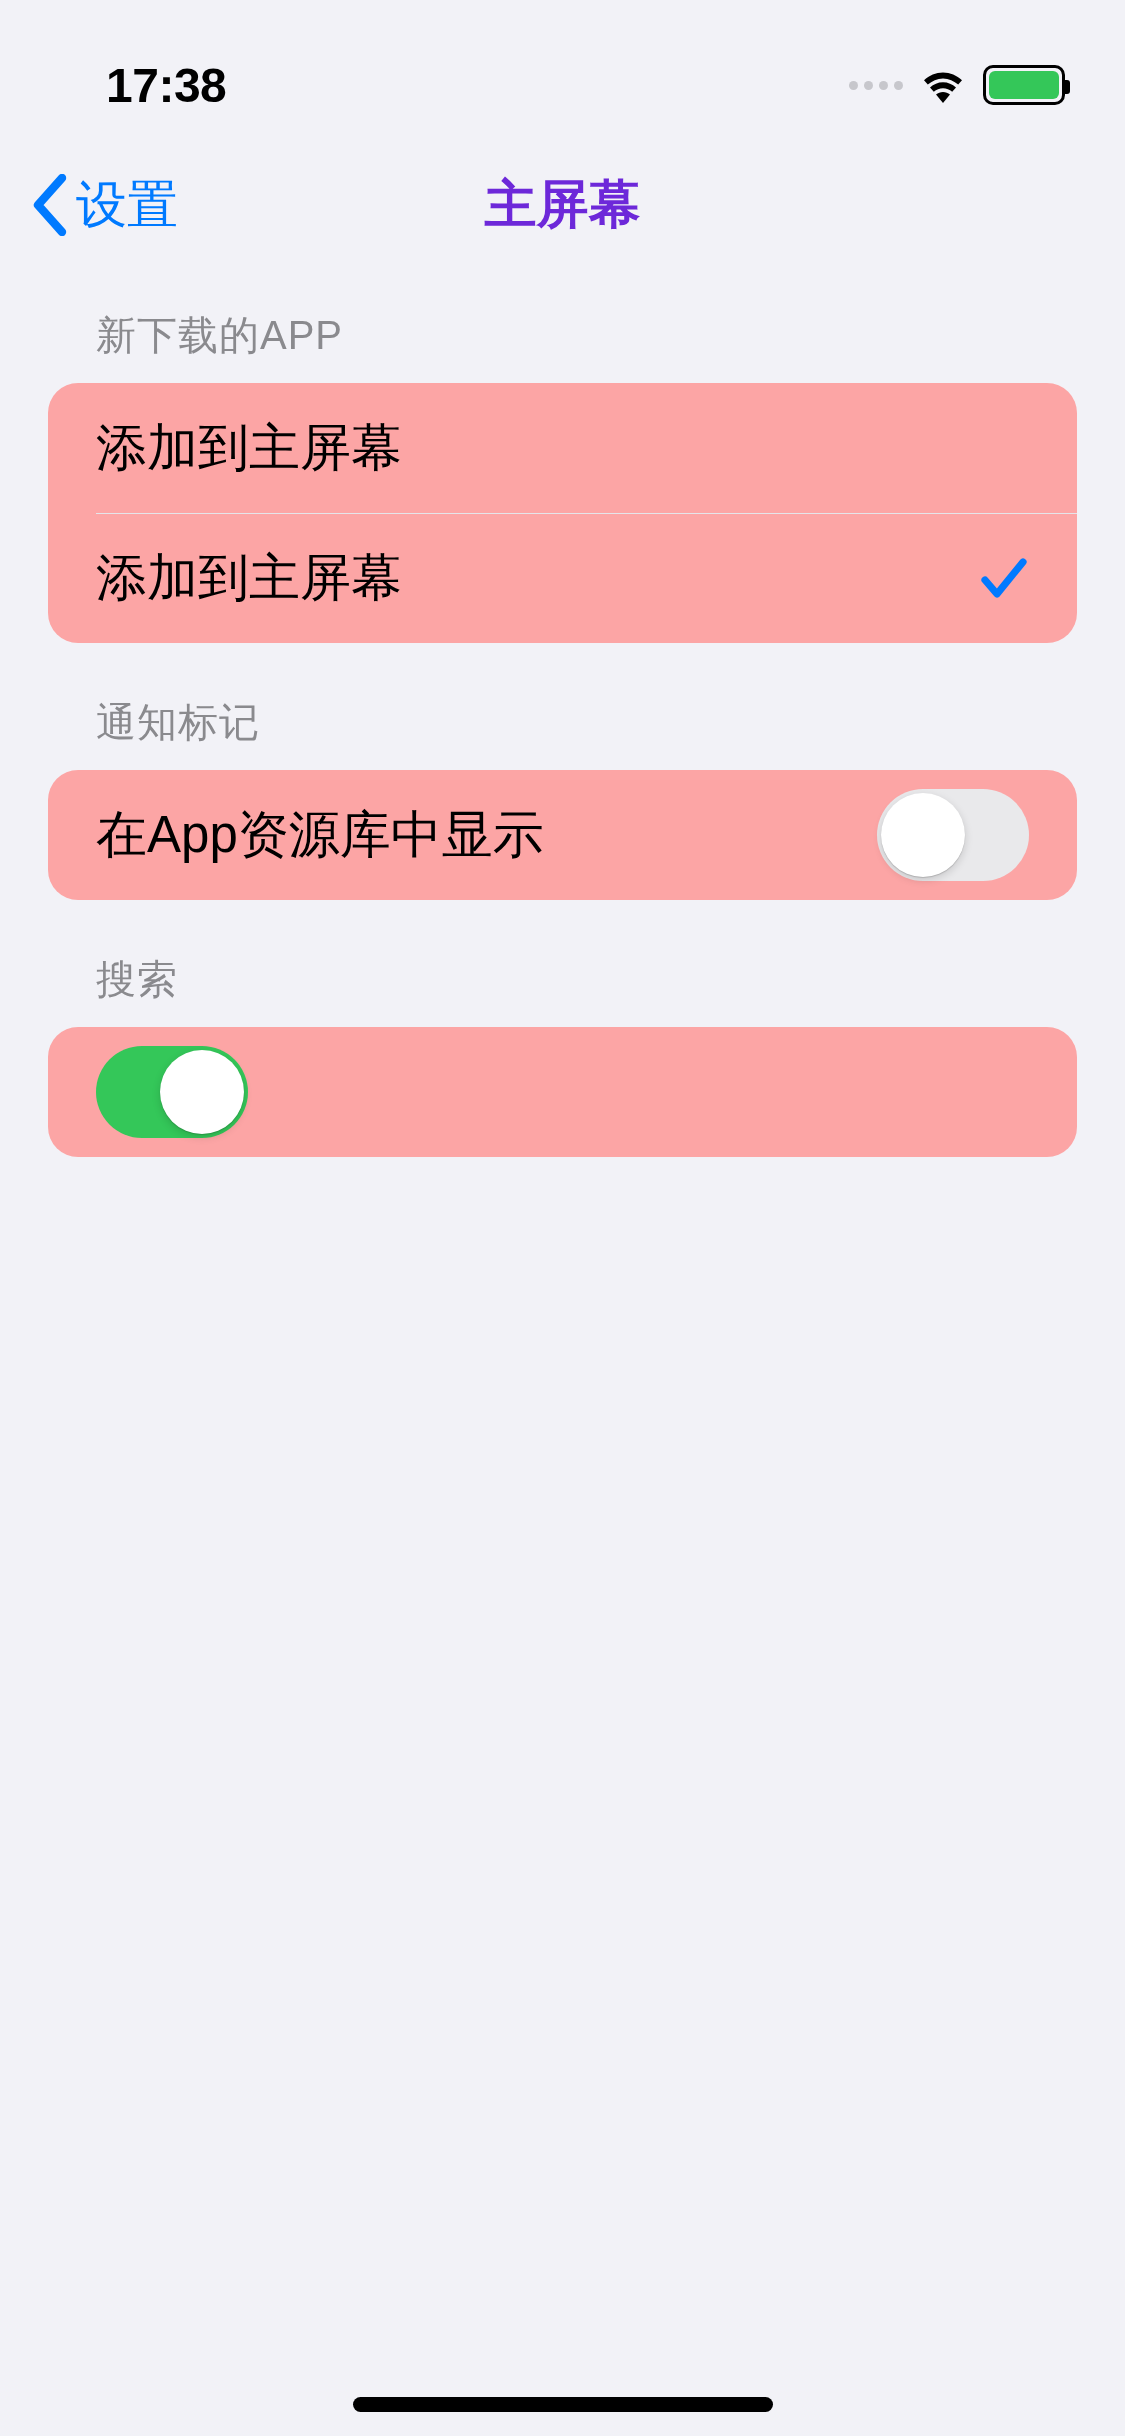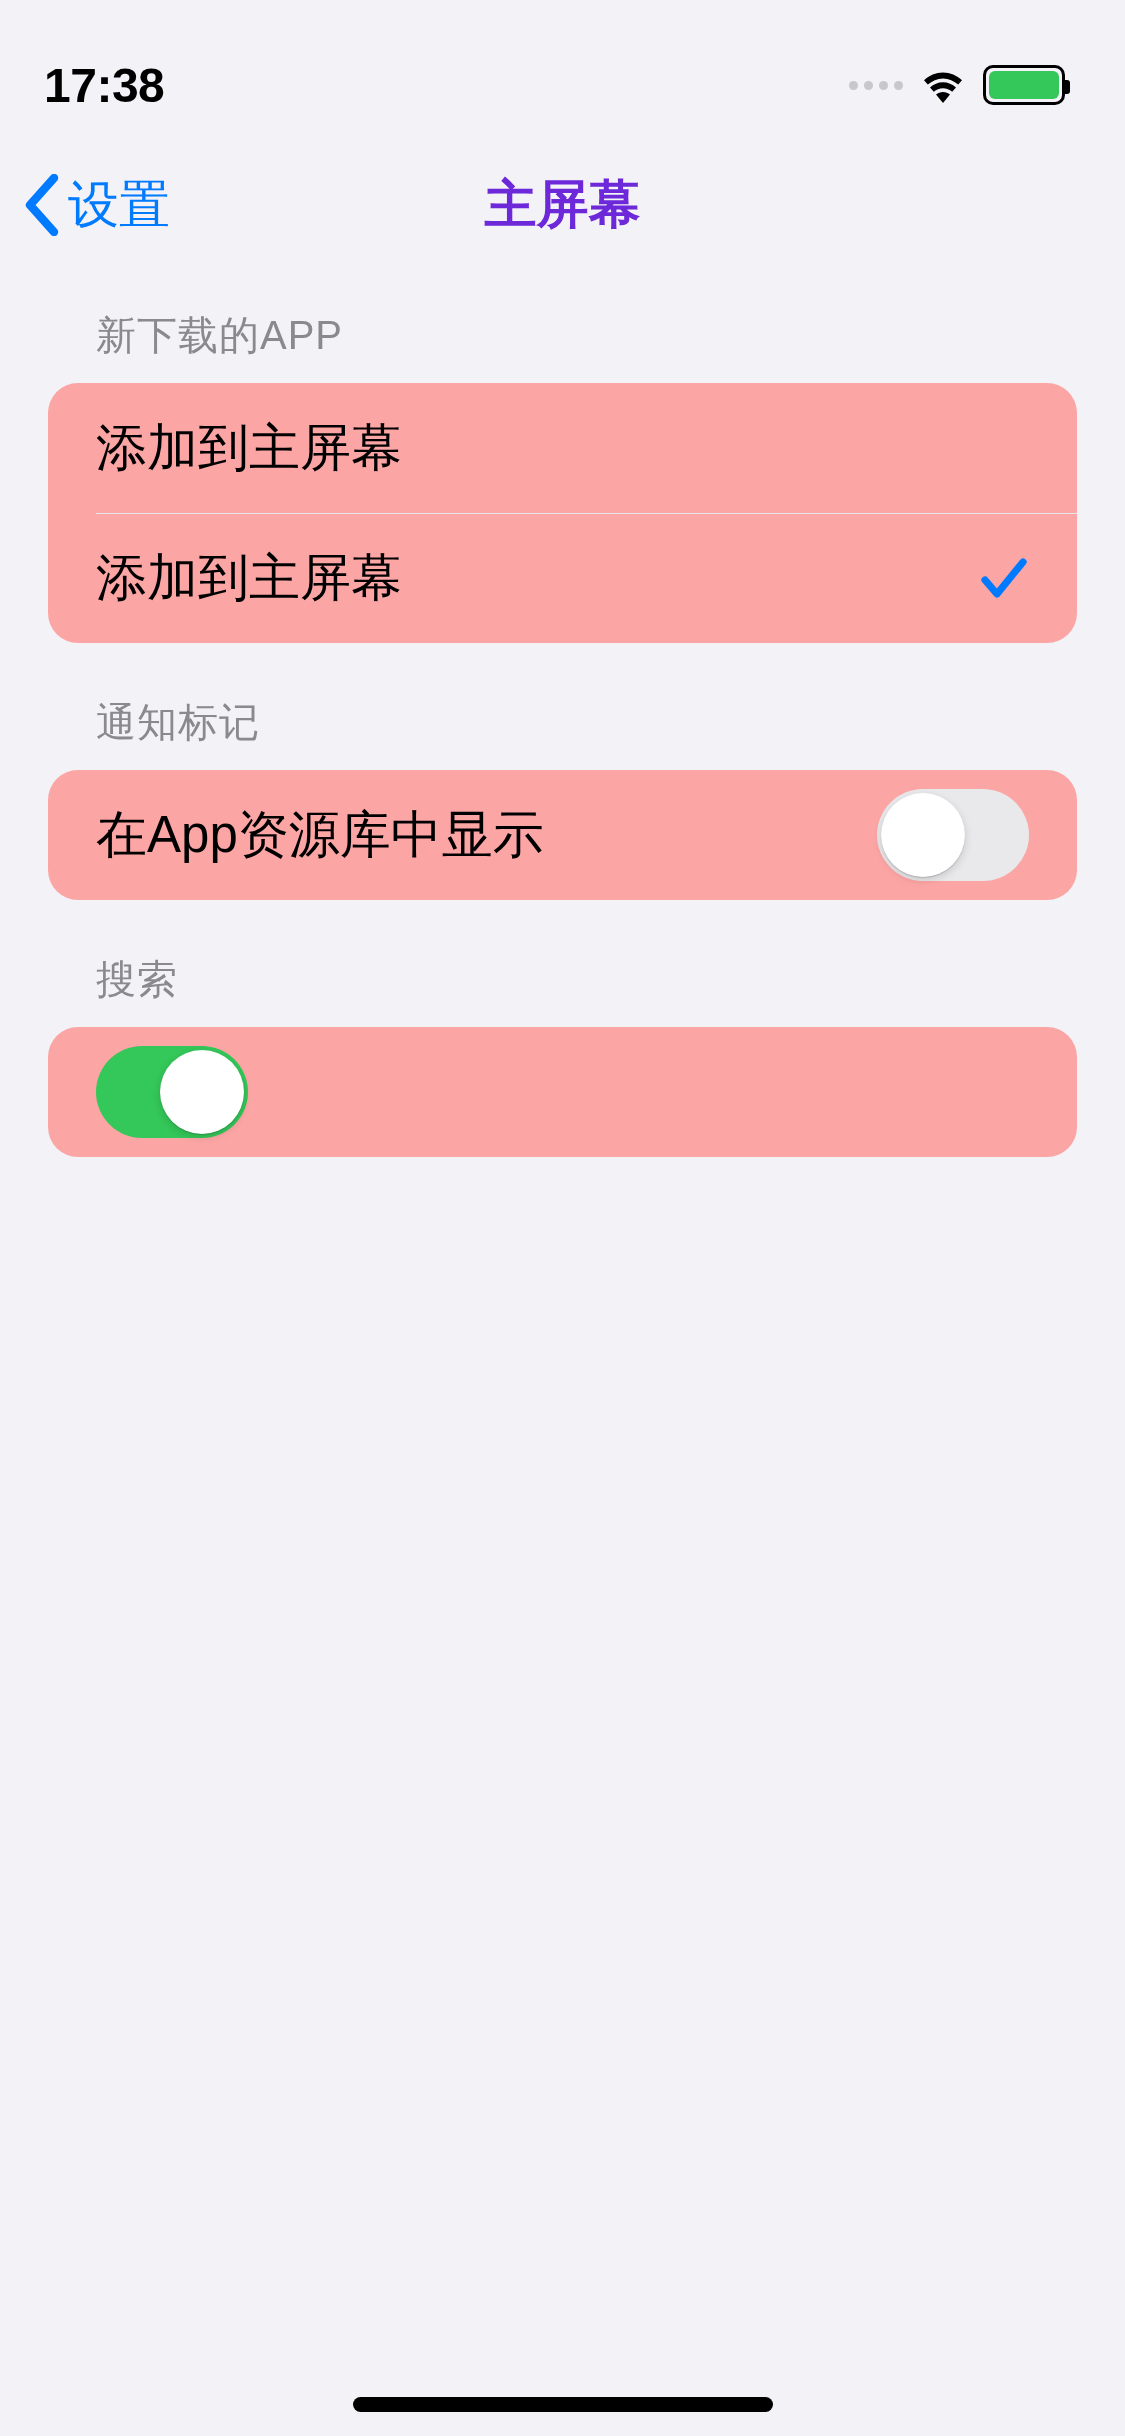--- a/index.html
+++ b/index.html
@@ -15,21 +15,21 @@
       font-family: -apple-system, "SF Pro Text", "Helvetica Neue", Arial, sans-serif;
       position: relative;
       overflow: hidden;
     }
     
     .status-bar {
       height: 140px;
       display: flex;
       align-items: center;
       justify-content: space-between;
-      padding: 30px 60px 0 44px;
+      padding: 30px 60px 0 106px;
     }
     .status-time {
       font-size: 48px;
       font-weight: 600;
       letter-spacing: -0.5px;
       color: #000;
     }
     .status-right {
       display: flex;
       align-items: center;
@@ -73,21 +73,21 @@
     }
     
     .nav-bar {
       height: 130px;
       position: relative;
       display: flex;
       align-items: center;
     }
     .nav-back {
       position: absolute;
-      left: 24px;
+      left: 32px;
       display: flex;
       align-items: center;
       gap: 8px;
       color: #007aff;
     }
     .nav-back-chevron svg { display: block; }
     .nav-back-label {
       font-size: 51px;
       font-weight: 400;
       color: #007aff;

